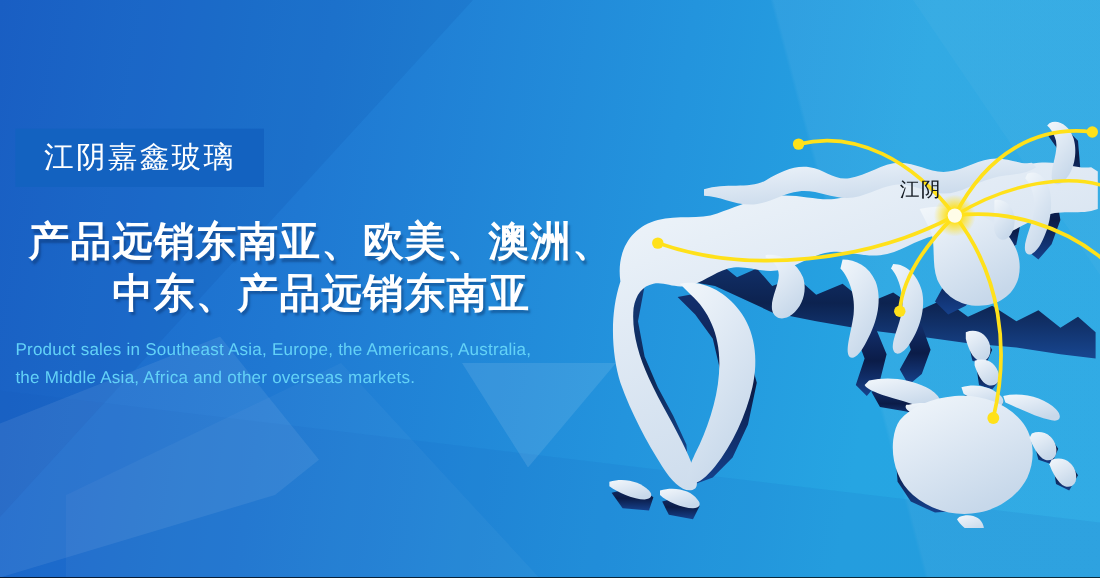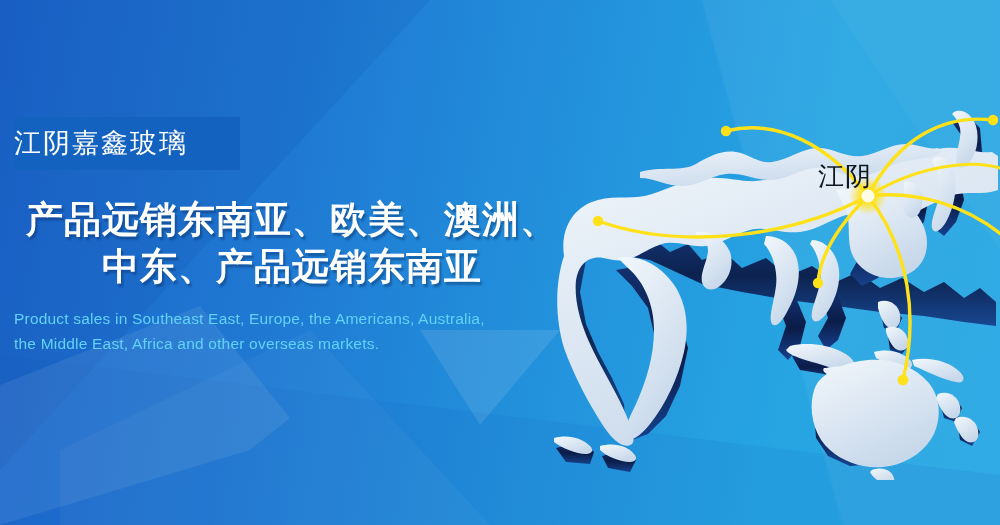--- a/index.html
+++ b/index.html
@@ -59,21 +59,21 @@
   
   #badge {
     position: absolute;
     left: 14px;
     top: 117px;
     width: 226px;
     height: 53px;
     background: #1362c0;
     display: flex;
     align-items: center;
-    justify-content: flex-start;
+    justify-content: center;
   }
   #badge .badge-label {
     color: #ffffff;
     font-size: 27px;
     letter-spacing: 2px;
     font-weight: 400;
     line-height: 1;
     white-space: nowrap;
   }
 
@@ -118,21 +118,21 @@
     width: 480px;
     height: 420px;
   }
   #map-wrap svg { display: block; }
 
   .map-label {
     position: absolute;
     left: 818px;
     top: 163px;
     color: #111820;
-    font-size: 26px;
+    font-size: 18px;
     letter-spacing: 1px;
     line-height: 1;
     white-space: nowrap;
   }
 </style>
 </head>
 <body>
 
 <div id="banner">
 
@@ -352,17 +352,17 @@
   <div id="badge">
     <span class="badge-label">江阴嘉鑫玻璃</span>
   </div>
 
   <div id="headline">
     <div class="hl-line">产品远销东南亚、欧美、澳洲、</div>
     <div class="hl-line">中东、产品远销东南亚</div>
   </div>
 
   <div id="subtitle">
-    <div class="sub-line">Product sales in Southeast East, Europe, the Americans, Australia,</div>
-    <div class="sub-line">the Middle East, Africa and other overseas markets.</div>
+    <div class="sub-line">Product sales in Southeast Asia, Europe, the Americans, Australia,</div>
+    <div class="sub-line">the Middle Asia, Africa and other overseas markets.</div>
   </div>
 
 </div>
 
 </body></html>

